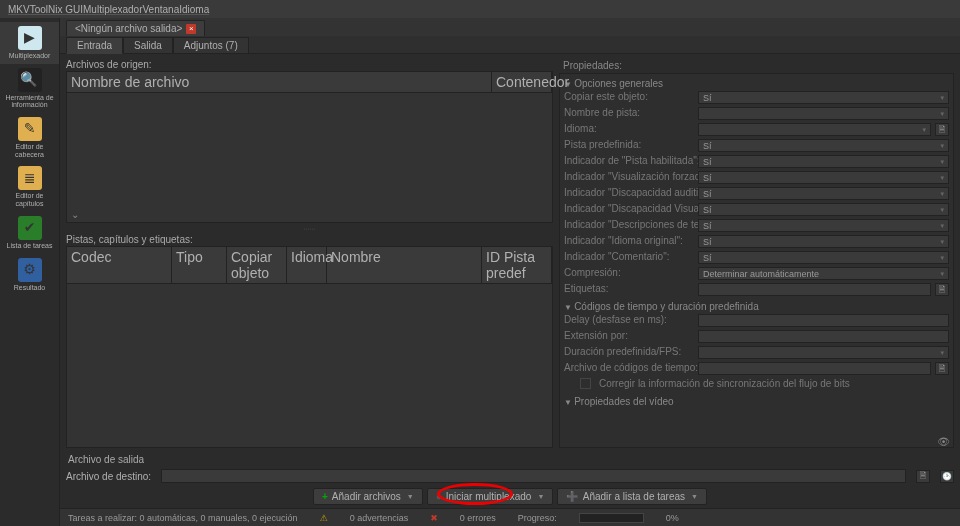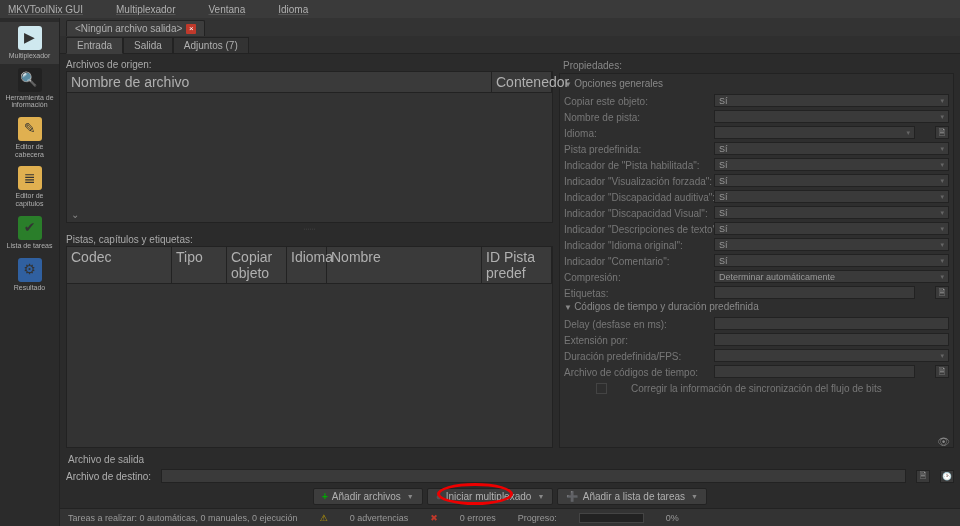--- a/index.html
+++ b/index.html
@@ -1,17 +1,17 @@
 <!DOCTYPE html>
 <html><head>
 <meta charset="utf-8">
 <style>
 * { margin: 0; padding: 0; box-sizing: border-box; font-family: "Segoe UI", Arial, sans-serif; }
 body { background: #2b2b2b; color: #b0b0b0; font-size: 10px; width: 960px; height: 526px; overflow: hidden; }
-.menubar { display: flex; background: #3a3a3a; padding: 2px 8px; height: 18px; align-items: center; gap: 33px; font-size: 10px; }
+.menubar { display: flex; background: #3a3a3a; padding: 2px 8px; height: 18px; align-items: center; gap: 0; font-size: 10px; }
 .menubar span { text-decoration: underline; text-decoration-color: #555; }
 .layout { display: flex; height: 508px; }
 .sidebar { width: 60px; background: #2b2b2b; border-right: 1px solid #222; padding-top: 4px; }
 .sb-item { display: flex; flex-direction: column; align-items: center; padding: 4px 2px; font-size: 7px; text-align: center; line-height: 1.1; gap: 2px; cursor: pointer; }
 .sb-item.active { background: #3a3a3a; }
 .sb-item .icon { width: 24px; height: 24px; border-radius: 3px; display: flex; align-items: center; justify-content: center; font-size: 14px; }
 .main { flex: 1; display: flex; flex-direction: column; }
 .tabbar { display: flex; background: #333; height: 18px; align-items: flex-end; padding-left: 6px; }
 .tab { background: #3d3d3d; border: 1px solid #222; border-bottom: none; padding: 2px 8px; font-size: 10px; display: flex; align-items: center; gap: 4px; border-radius: 2px 2px 0 0; }
 .tab .close { background: #c0392b; color: #fff; width: 10px; height: 10px; font-size: 8px; display: flex; align-items: center; justify-content: center; border-radius: 1px; cursor: pointer; }
@@ -25,21 +25,21 @@
 .listbox { background: #333; border: 1px solid #222; flex: 1; min-height: 40px; position: relative; }
 .listheader { display: flex; background: #3a3a3a; border-bottom: 1px solid #222; font-size: 14px; }
 .listheader > div { padding: 2px 4px; border-right: 1px solid #222; }
 .splitter { height: 6px; background: #2b2b2b; cursor: row-resize; display: flex; align-items: center; justify-content: center; color: #555; font-size: 6px; }
 .sources { height: 165px; display: flex; flex-direction: column; }
 .tracks { flex: 1; display: flex; flex-direction: column; }
 .props-title { font-size: 10px; padding: 2px 4px; color: #888; }
 .props-body { border: 1px solid #222; flex: 1; overflow-y: auto; padding: 2px 4px; background: #2e2e2e; }
 .prop-section { padding: 2px 0; font-size: 10px; color: #888; cursor: pointer; }
 .prop-section::before { content: "▼ "; font-size: 8px; }
-.prop-row { display: flex; align-items: flex-end; height: 16px; gap: 20px; }
+.prop-row { display: flex; align-items: flex-start; height: 16px; gap: 4px; }
 .prop-label { width: 130px; font-size: 10px; color: #777; white-space: nowrap; }
 .prop-input { flex: 1; background: #3a3a3a; border: 1px solid #222; height: 13px; font-size: 9px; color: #999; padding: 0 4px; display: flex; align-items: center; justify-content: space-between; }
 .prop-input .caret { font-size: 7px; color: #666; }
 .iconbtn { width: 14px; height: 13px; background: #3a3a3a; border: 1px solid #222; font-size: 8px; display: flex; align-items: center; justify-content: center; cursor: pointer; }
 .checkbox { width: 11px; height: 11px; border: 1px solid #444; margin-right: 4px; }
 .output-row { display: flex; align-items: center; padding: 2px 6px; gap: 10px; }
 .output-row .field { flex: 1; background: #3a3a3a; border: 1px solid #222; height: 14px; }
 .actionbar { display: flex; justify-content: center; gap: 4px; padding: 3px 0; align-items: center; }
 .btn { background: #3d3d3d; border: 1px solid #222; padding: 2px 8px; font-size: 10px; display: flex; align-items: center; gap: 4px; cursor: pointer; border-radius: 2px; }
 .btn .plus { color: #0a0; font-weight: bold; }
@@ -259,20 +259,21 @@
                   <span></span>
                 </div>
                 <div class="iconbtn">🗎</div>
               </div>
             </div>
           <div class="prop-row">
             <div style="width:12px"></div>
             <div class="checkbox"></div>
             <div style="color:#777;font-size:10px;">Corregir la información de sincronización del flujo de bits</div>
           </div>
+          <div class="prop-section">Propiedades del vídeo</div>
         </div>
       </div>
     </div>
 
     <div style="position:relative;">
       <div class="label" style="padding:2px 8px;">Archivo de salida</div>
       <span class="topright-icon" style="right:10px;top:-16px;">👁</span>
     </div>
     <div class="output-row">
       <span>Archivo de destino:</span>

